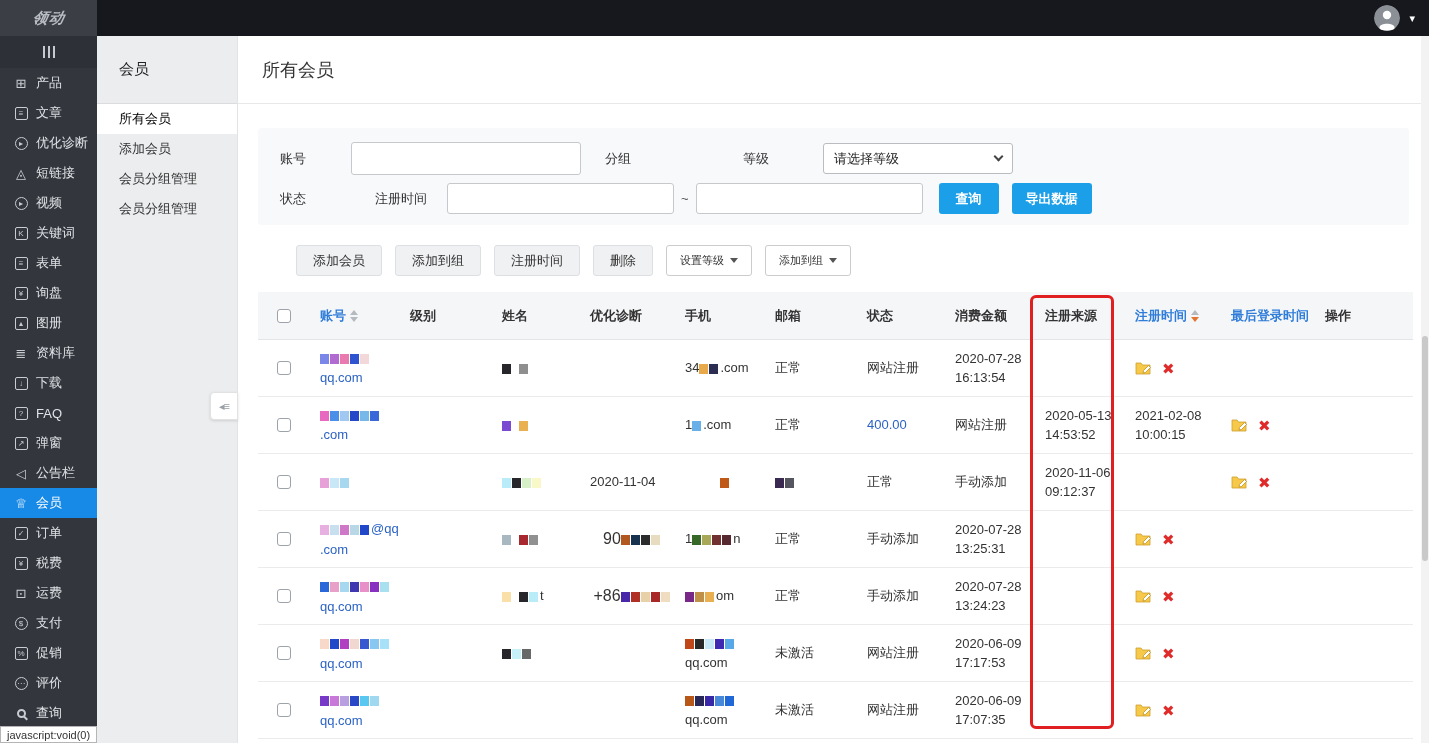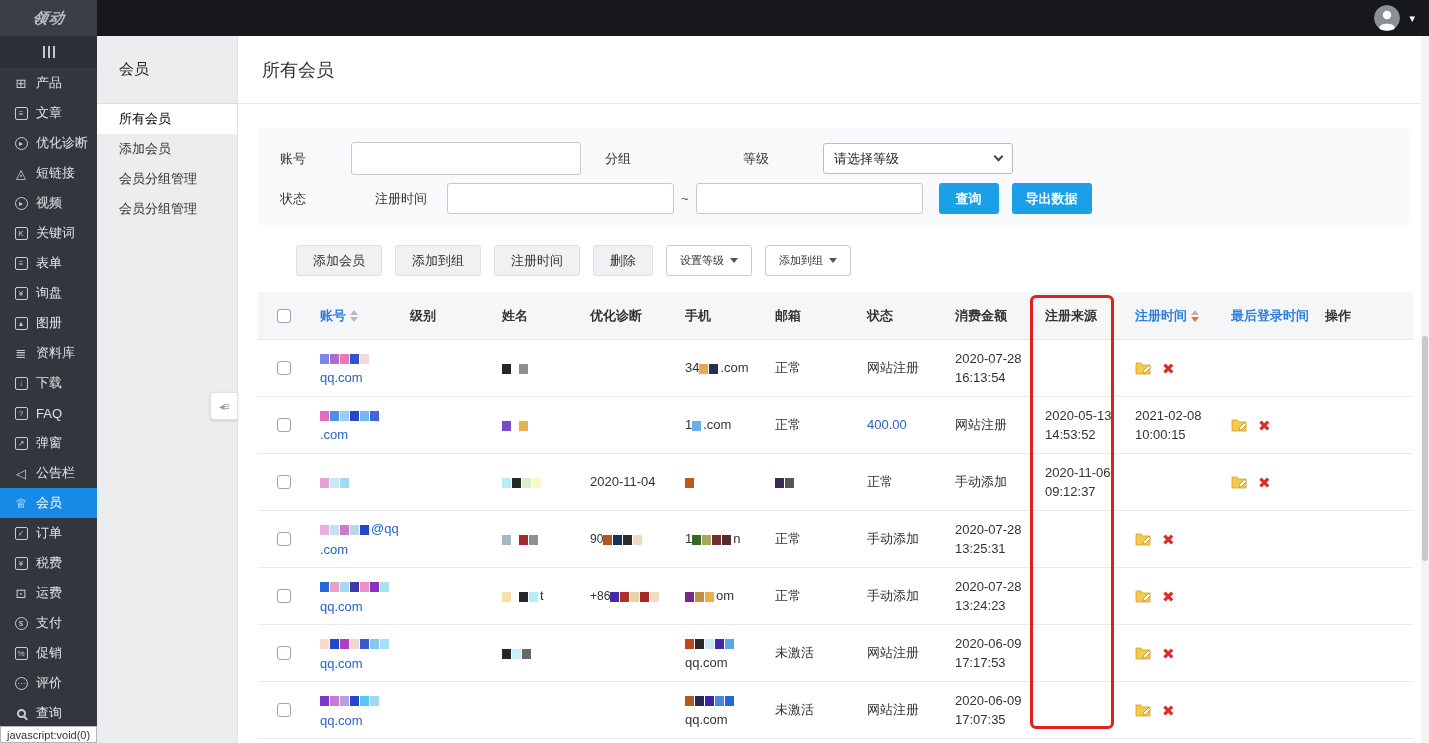--- a/index.html
+++ b/index.html
@@ -76,21 +76,21 @@
   .car-up { width:0; height:0; border-left:4px solid transparent; border-right:4px solid transparent; border-bottom:5px solid #b6b9be; }
   .car-down { width:0; height:0; border-left:4px solid transparent; border-right:4px solid transparent; border-top:5px solid #b6b9be; }
   .car-down.active { border-top-color:#e0762f; }
 
   .mask { display:inline-flex; gap:1px; vertical-align:middle; margin-right:2px; }
   .mb { width:9px; height:10px; display:inline-block; }
   .mb.gap { background:transparent !important; width:6px; }
   .acc { color:#2b62c4; cursor:pointer; }
   .acc .l2 { margin-top:1px; }
   .amount { color:#2b62c4; }
-  .small-txt { font-size:12px; color:#333; }
+  .small-txt { font-size:16px; color:#333;text-align:center; }
   .tcell div { line-height:1.5; }
   .c-actions { display:flex; gap:10px; align-items:center; }
   .act-edit { cursor:pointer; display:inline-flex; }
   .act-del { color:#e02b2b; font-weight:bold; font-size:15px; cursor:pointer; line-height:1; }
 
   
   .red-box { position:absolute; left:1030px; top:295px; width:84px; height:434px; border:3px solid #e02020; border-radius:6px; z-index:7; pointer-events:none; }
 
   
   .scrollbar { position:absolute; right:0; top:36px; width:8px; height:707px; background:#f3f3f4; z-index:8; }

